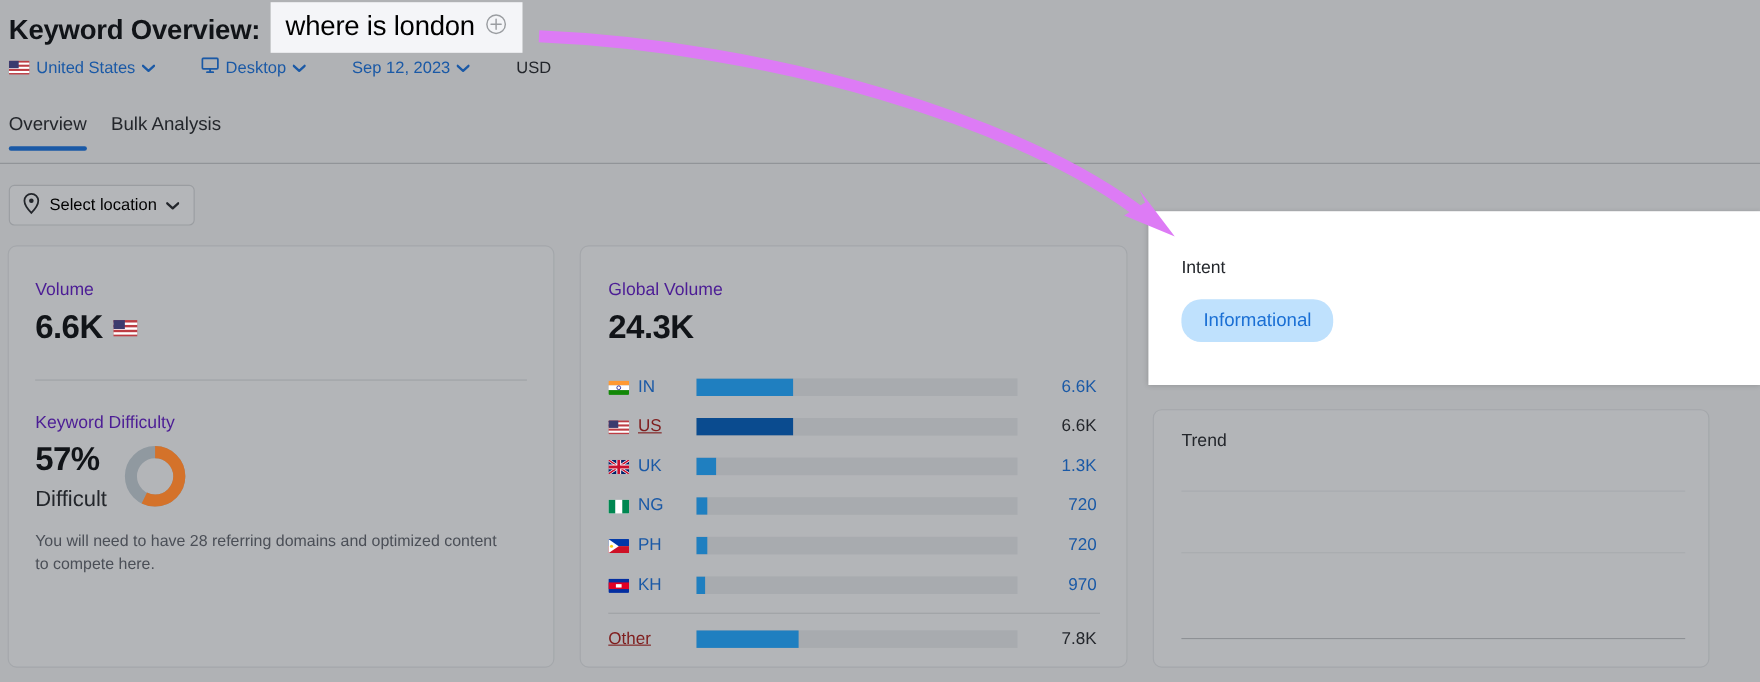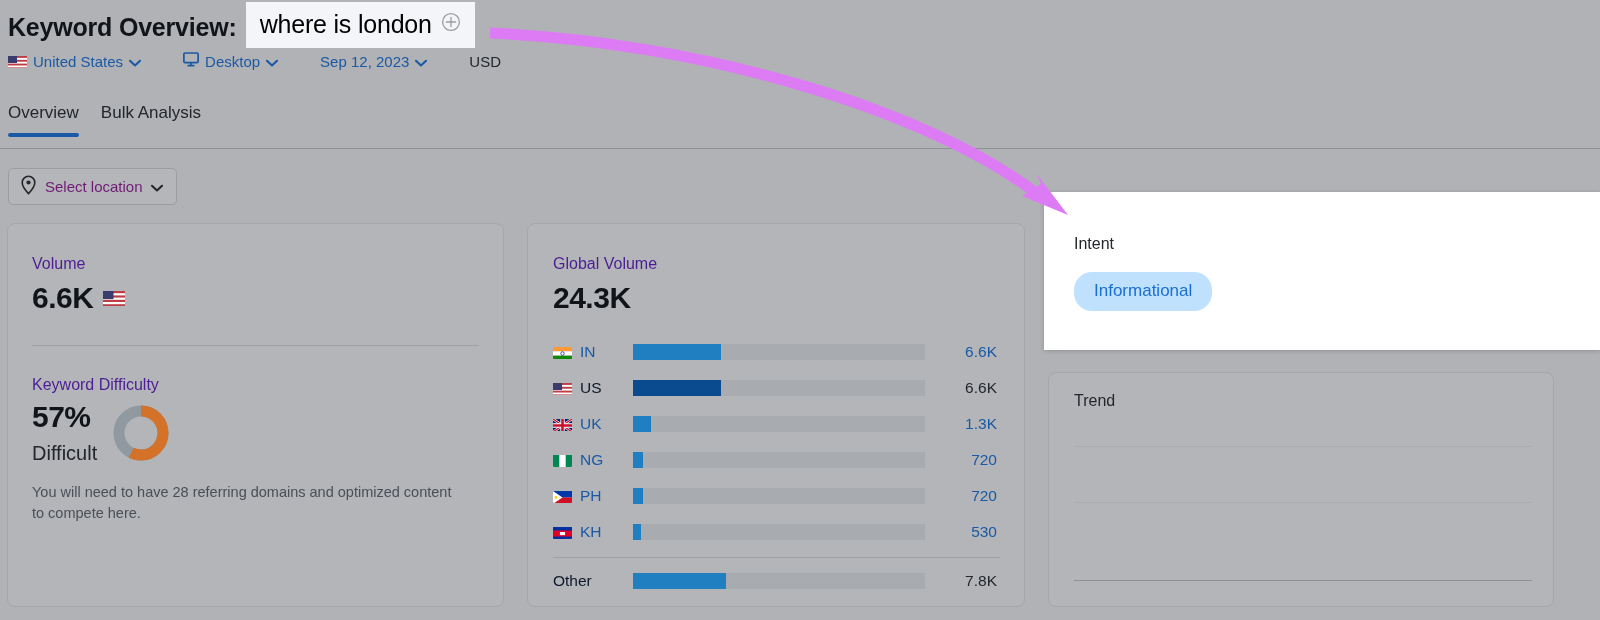--- a/index.html
+++ b/index.html
@@ -64,21 +64,21 @@
     position: absolute; left: 0; right: 0; top: 148px; height: 1px; background: #8e9195;
   }
 
   
   .select-location {
     position: absolute; left: 8px; top: 168px;
     height: 37px; display: flex; align-items: center; gap: 8px;
     padding: 0 13px 0 11px;
     border: 1px solid #9a9da1; border-radius: 5px;
     background: rgba(255,255,255,0.06);
-    font-size: 15px; color: #701a75;
+    font-size: 15px; color: #000000;
   }
 
   
   .card {
     position: absolute;
     border: 1px solid #a4a7ab;
     border-radius: 8px;
     background: rgba(255,255,255,0.045);
   }
   #card-volume { left: 7px; top: 223px; width: 497px; height: 384px; }
@@ -100,21 +100,21 @@
   .kd-donut { margin-top: 5px; }
   .kd-note { position: absolute; left: 24px; top: 258px; width: 432px; font-size: 14.5px; line-height: 21px; color: #4b4f57; }
 
   
   .gv-label { position: absolute; left: 25px; top: 31px; }
   .gv-value { position: absolute; left: 25px; top: 57px; }
   .gv-list { position: absolute; left: 25px; top: 110px; right: 24px; }
   .gv-row { display: flex; align-items: center; height: 36px; }
   .gv-cc { display: flex; align-items: center; gap: 8px; width: 80px; flex: none; }
   .gv-cc .code { font-size: 15.5px; color: #1a59a6; }
-  .gv-cc .code.plain { color: #0f172a; }
+  .gv-cc .code.plain { color: #7f1d1d; text-decoration: underline; }
   .gv-bar-wrap { width: 292px; height: 16px; background: #a8abaf; flex: none; position: relative; overflow: hidden; }
   .gv-bar { height: 100%; }
   .gv-val { flex: 1; text-align: right; font-size: 15.5px; color: #1a59a6; padding-right: 3px; }
   .gv-val.plain { color: #23262b; }
   .gv-divider { height: 1px; background: #9ea1a5; margin: 7px 0 5px 0; }
 
   
   #panel-intent {
     position: absolute; left: 1044px; top: 192px;
     width: 556px; height: 158px;
@@ -347,21 +347,21 @@
             <span class="flag"><svg width="19" height="13" viewBox="0 0 22 15">
                 <rect width="22" height="15" fill="#032ea1"></rect>
                 <rect y="4" width="22" height="7" fill="#e00025"></rect>
                 <rect x="8" y="5.8" width="6" height="3.6" fill="#fff"></rect>
               </svg></span>
             <span class="code">KH</span>
           </span>
           <span class="gv-bar-wrap" style="background:#a8abaf">
             <span class="gv-bar" style="display:block;width:2.8%;background:#1f7fc0"></span>
           </span>
-          <span class="gv-val">530</span>
+          <span class="gv-val">970</span>
         </div>
         <div class="gv-divider"></div>
         <div class="gv-row">
           <span class="gv-cc">
             <span class="code plain">Other</span>
           </span>
           <span class="gv-bar-wrap" style="background:#a8abaf">
             <span class="gv-bar" style="display:block;width:32%;background:#1f7fc0"></span>
           </span>
           <span class="gv-val plain">7.8K</span>

